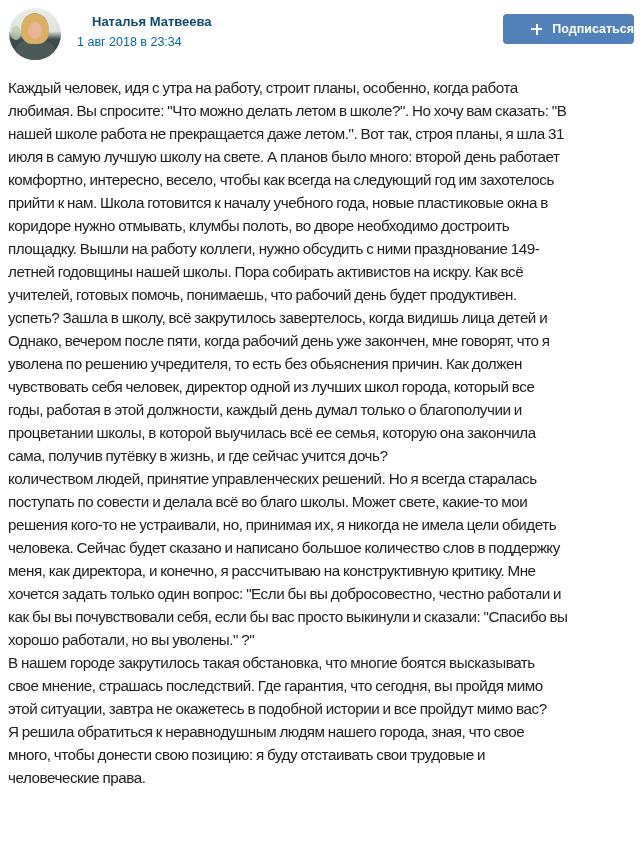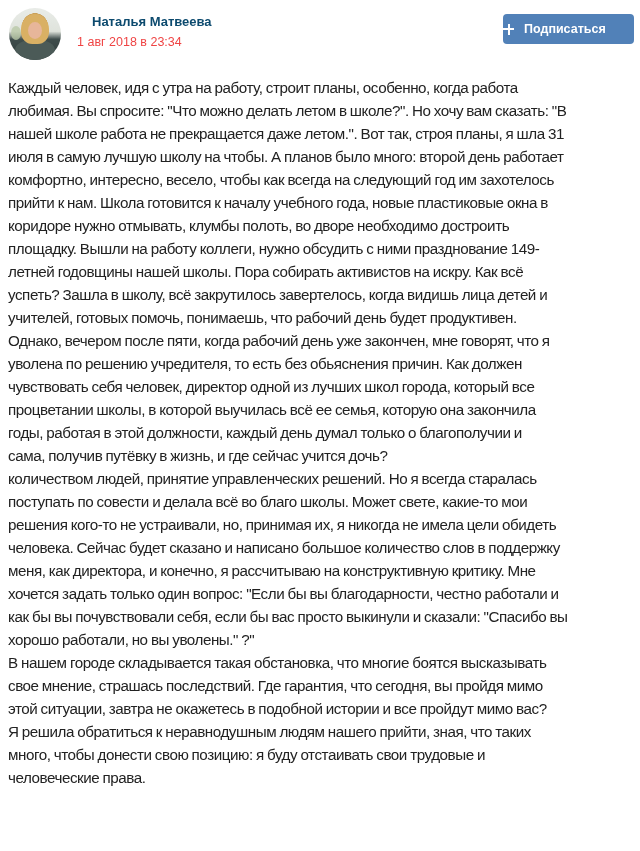--- a/index.html
+++ b/index.html
@@ -78,37 +78,37 @@
       font-weight: bold;
       color: #0c4a6e;
       white-space: nowrap;
       margin-left: 21px;
     }
     .post-date {
       position: absolute;
       left: 77px;
       top: 35px;
       font-size: 12.5px;
-      color: #ef4444;
+      color: #0369a1;
       white-space: nowrap;
     }
     .subscribe-button {
       position: absolute;
       left: 503px;
       top: 14px;
       width: 131px;
       height: 30px;
       background: #5181b8;
       border-radius: 4px;
       color: #ffffff;
       font-size: 12.5px;
       font-weight: bold;
       display: flex;
       align-items: center;
-      justify-content: flex-start;
+      justify-content: flex-end;
       box-sizing: border-box;
       cursor: pointer;
     }
     .plus-icon {
       display: inline-block;
       position: relative;
       width: 11px;
       height: 11px;
       margin-right: 10px;
     }
@@ -162,41 +162,41 @@
   <div class="subscribe-button">
     <span class="plus-icon"></span>
     <span>Подписаться</span>
   </div>
 </div>
 
 <div class="post-text">
   <span class="line">Каждый человек, идя с утра на работу, строит планы, особенно, когда работа</span>
   <span class="line">любимая. Вы спросите: "Что можно делать летом в школе?". Но хочу вам сказать: "В</span>
   <span class="line">нашей школе работа не прекращается даже летом.". Вот так, строя планы, я шла 31</span>
-  <span class="line">июля в самую лучшую школу на чтобы. А планов было много: второй день работает</span>
+  <span class="line">июля в самую лучшую школу на свете. А планов было много: второй день работает</span>
   <span class="line">комфортно, интересно, весело, чтобы как всегда на следующий год им захотелось</span>
   <span class="line">прийти к нам. Школа готовится к началу учебного года, новые пластиковые окна в</span>
   <span class="line">коридоре нужно отмывать, клумбы полоть, во дворе необходимо достроить</span>
   <span class="line">площадку. Вышли на работу коллеги, нужно обсудить с ними празднование 149-</span>
   <span class="line">летней годовщины нашей школы. Пора собирать активистов на искру. Как всё</span>
+  <span class="line">учителей, готовых помочь, понимаешь, что рабочий день будет продуктивен.</span>
   <span class="line">успеть? Зашла в школу, всё закрутилось завертелось, когда видишь лица детей и</span>
-  <span class="line">учителей, готовых помочь, понимаешь, что рабочий день будет продуктивен.</span>
   <span class="line">Однако, вечером после пяти, когда рабочий день уже закончен, мне говорят, что я</span>
   <span class="line">уволена по решению учредителя, то есть без обьяснения причин. Как должен</span>
   <span class="line">чувствовать себя человек, директор одной из лучших школ города, который все</span>
+  <span class="line">годы, работая в этой должности, каждый день думал только о благополучии и</span>
   <span class="line">процветании школы, в которой выучилась всё ее семья, которую она закончила</span>
-  <span class="line">годы, работая в этой должности, каждый день думал только о благополучии и</span>
   <span class="line">сама, получив путёвку в жизнь, и где сейчас учится дочь?</span>
   <span class="line">количеством людей, принятие управленческих решений. Но я всегда старалась</span>
   <span class="line">поступать по совести и делала всё во благо школы. Может свете, какие-то мои</span>
   <span class="line">решения кого-то не устраивали, но, принимая их, я никогда не имела цели обидеть</span>
   <span class="line">человека. Сейчас будет сказано и написано большое количество слов в поддержку</span>
   <span class="line">меня, как директора, и конечно, я рассчитываю на конструктивную критику. Мне</span>
-  <span class="line">хочется задать только один вопрос: "Если бы вы благодарности, честно работали и</span>
+  <span class="line">хочется задать только один вопрос: "Если бы вы добросовестно, честно работали и</span>
   <span class="line">как бы вы почувствовали себя, если бы вас просто выкинули и сказали: "Спасибо вы</span>
   <span class="line">хорошо работали, но вы уволены." ?"</span>
-  <span class="line">В нашем городе складывается такая обстановка, что многие боятся высказывать</span>
+  <span class="line">В нашем городе закрутилось такая обстановка, что многие боятся высказывать</span>
   <span class="line">свое мнение, страшась последствий. Где гарантия, что сегодня, вы пройдя мимо</span>
   <span class="line">этой ситуации, завтра не окажетесь в подобной истории и все пройдут мимо вас?</span>
-  <span class="line">Я решила обратиться к неравнодушным людям нашего прийти, зная, что таких</span>
+  <span class="line">Я решила обратиться к неравнодушным людям нашего города, зная, что свое</span>
   <span class="line">много, чтобы донести свою позицию: я буду отстаивать свои трудовые и</span>
   <span class="line">человеческие права.</span>
 </div>
 
 </body></html>

